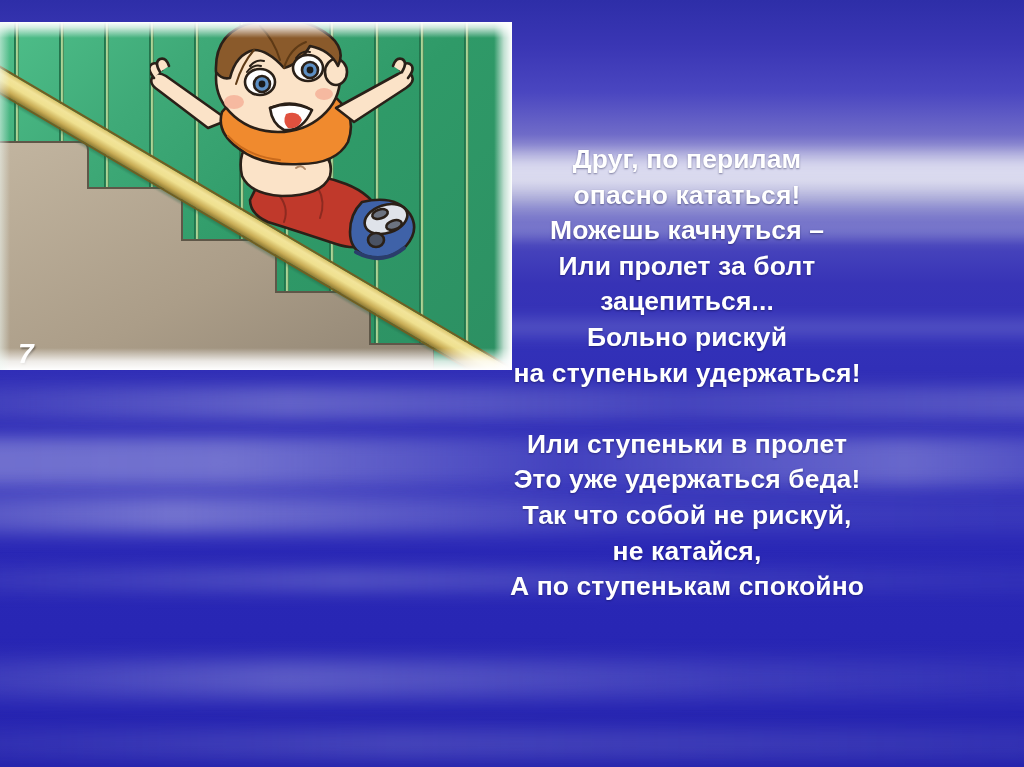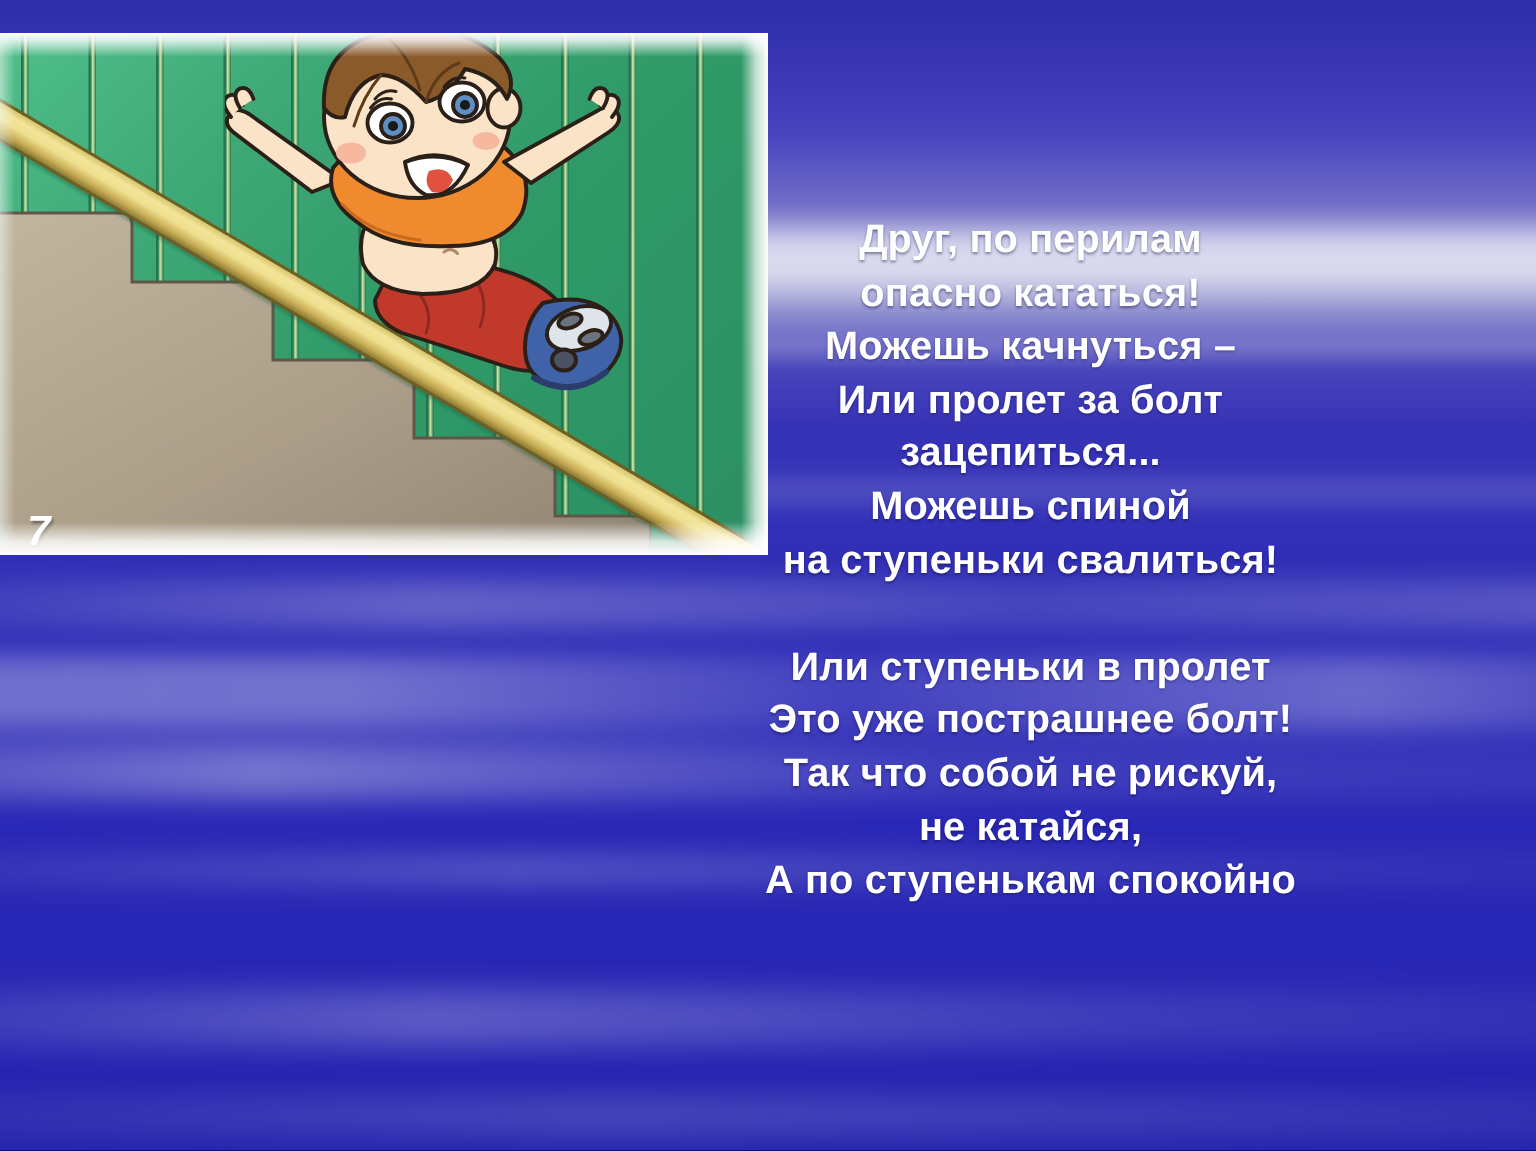--- a/index.html
+++ b/index.html
@@ -310,26 +310,26 @@
     </div>
   </div>
 
   <div class="poem">
     <div class="stanza">
       <div class="line">Друг, по перилам</div>
       <div class="line">опасно кататься!</div>
       <div class="line">Можешь качнуться –</div>
       <div class="line">Или пролет за болт</div>
       <div class="line">зацепиться...</div>
-      <div class="line">Можешь спиной</div>
-      <div class="line">на ступеньки свалиться!</div>
+      <div class="line">Больно рискуй</div>
+      <div class="line">на ступеньки удержаться!</div>
     </div>
     <div class="gap"></div>
     <div class="stanza">
       <div class="line">Или ступеньки в пролет</div>
-      <div class="line">Это уже пострашнее болт!</div>
+      <div class="line">Это уже удержаться беда!</div>
       <div class="line">Так что собой не рискуй,</div>
       <div class="line">не катайся,</div>
       <div class="line">А по ступенькам спокойно</div>
     </div>
   </div>
 
 </div>
 
 </body></html>

